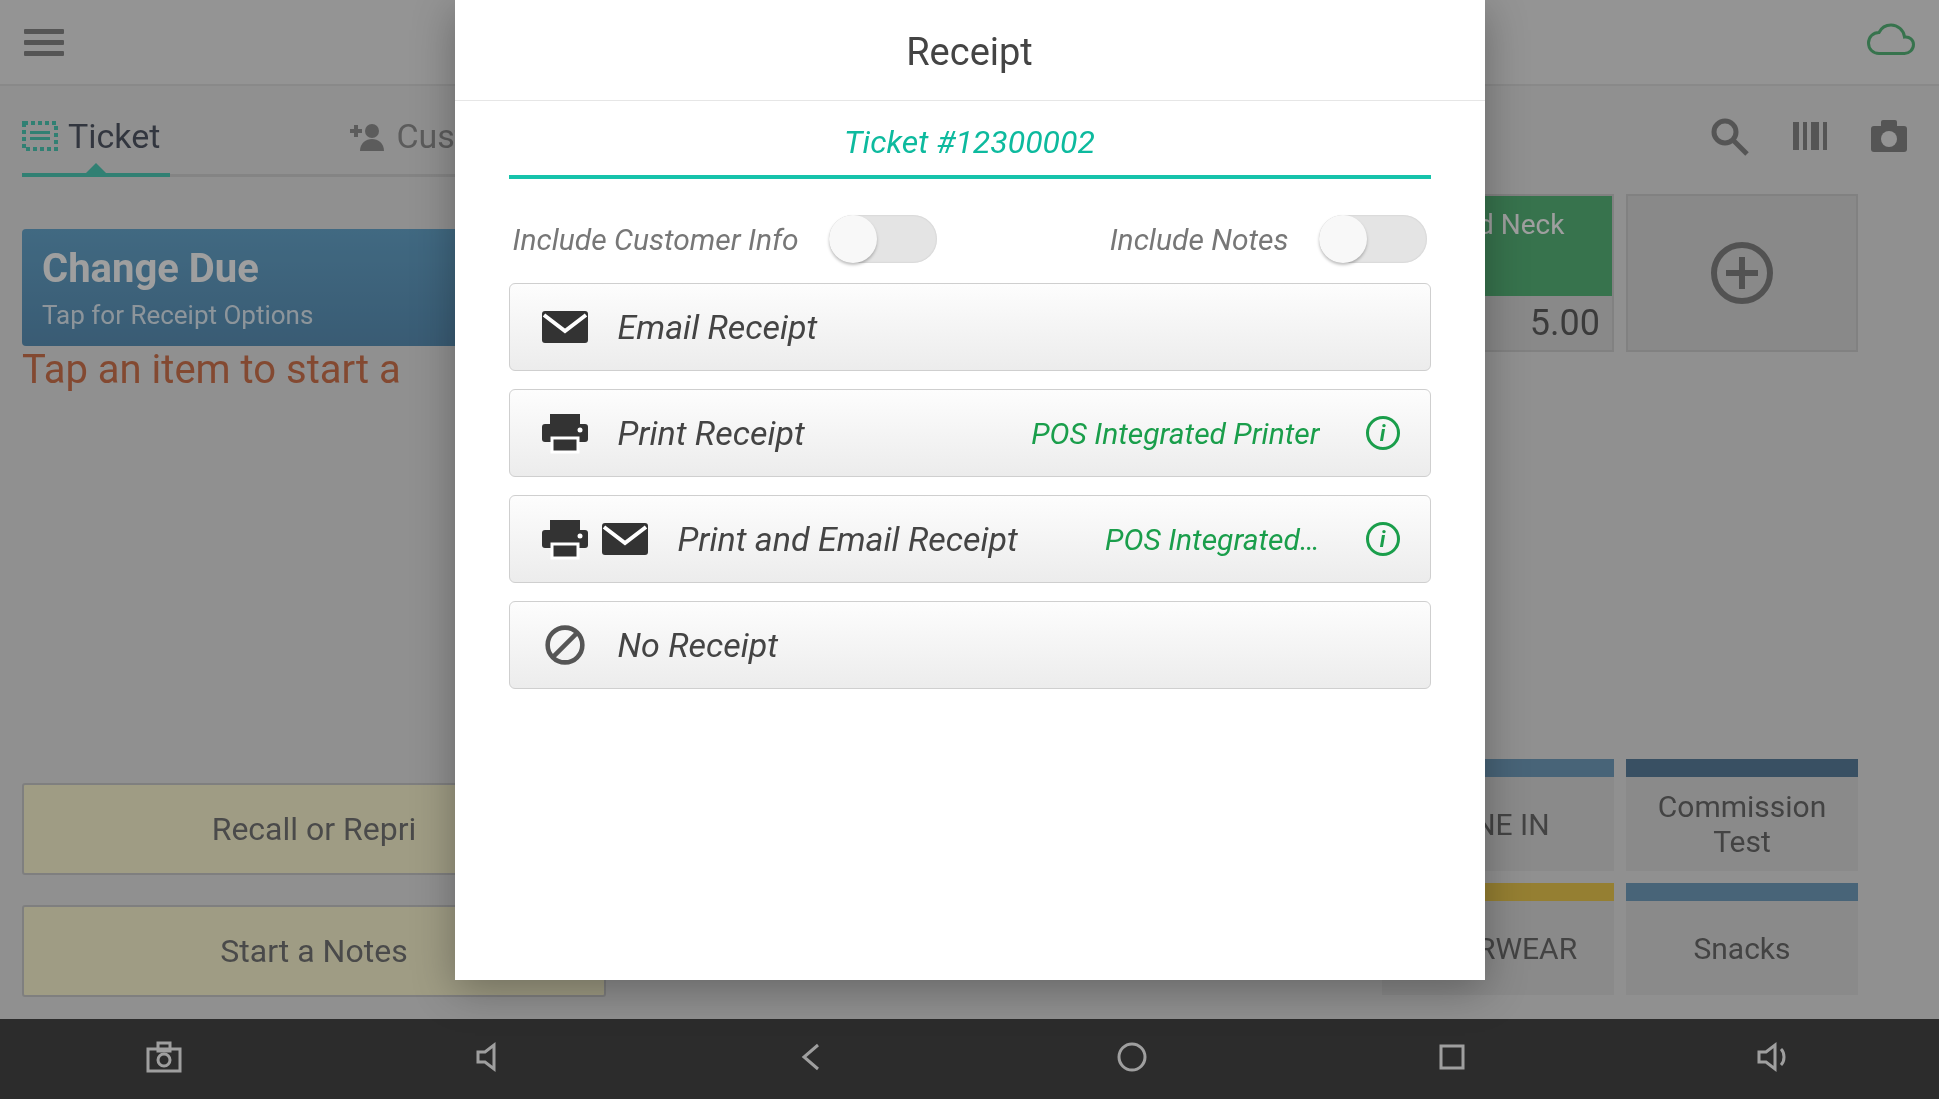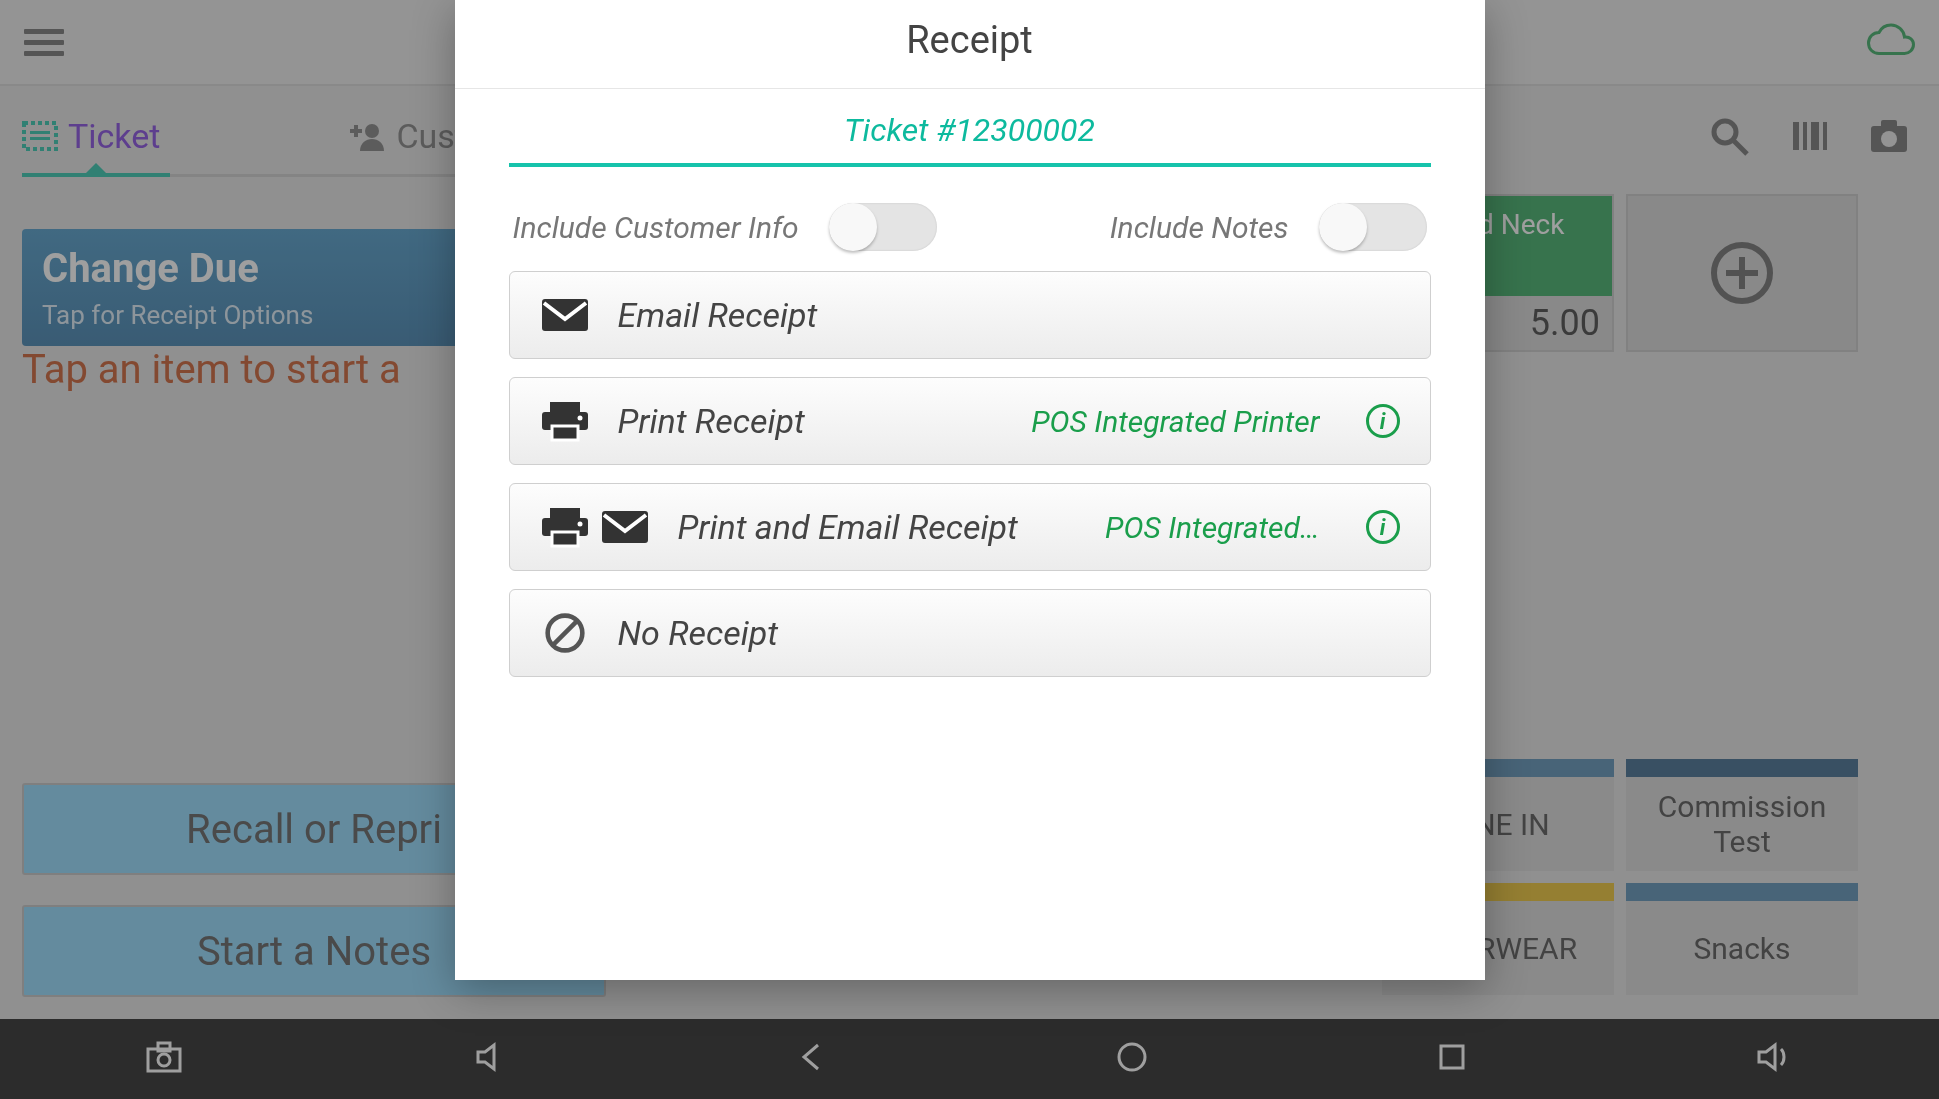--- a/index.html
+++ b/index.html
@@ -22,21 +22,21 @@
   .cloud-icon svg { width: 48px; height: 36px; }
 
   .content {
     flex: 1; display: grid;
     grid-template-columns: 628px 1fr;
   }
 
   .left-pane { padding: 10px 22px 22px 22px; display: flex; flex-direction: column; }
   .tabs-row { display: flex; gap: 180px; border-bottom: 3px solid #c4c4c4; }
   .tab { display: flex; align-items: center; gap: 10px; padding: 20px 10px 18px 0; font-size: 34px; color: #6b6b6b; position: relative;}
-  .tab.active { color: #6d28d9; }
+  .tab.active { color: #0f172a; }
   .tab.active::after {
     content: ""; position: absolute; left: 0; right: 0; bottom: -3px;
     height: 4px; background: #0dba9e;
   }
   .tab.active::before {
     content: ""; position: absolute; bottom: -3px; left: 50%; transform: translateX(-50%);
     width: 0; height: 0; border-left: 14px solid transparent; border-right: 14px solid transparent;
     border-bottom: 14px solid #0dba9e;
   }
   .tab svg { width: 36px; height: 30px; }
@@ -45,23 +45,23 @@
     margin-top: 52px; background: linear-gradient(#2f88be,#1e6aa0);
     color: #fff; padding: 16px 20px; border-radius: 4px;
     display: flex; flex-direction: column;
   }
   .change-due .title { font-size: 40px; font-weight: 700; display:flex; justify-content:space-between;}
   .change-due .sub { font-size: 26px; margin-top: 8px; color: #d7e9f5; }
 
   .tap-hint { font-size: 40px; color: #c2410c; }
 
   .big-btn {
-    height: 92px; border: 2px solid #b9b9b9; background: #7dd3fc;
+    height: 92px; border: 2px solid #b9b9b9; background: #fef9c3;
     display: flex; align-items: center; justify-content: center;
-    font-size: 40px; color: #444; border-radius: 3px; margin-top: 30px;
+    font-size: 32px; color: #444; border-radius: 3px; margin-top: 30px;
   }
   .spacer { flex: 1; }
 
   .right-pane { position: relative; padding: 12px 22px; }
   .right-header { display: flex; justify-content: flex-end; gap: 40px; padding: 18px 8px 34px; }
   .right-header svg { width: 40px; height: 40px; fill: #5c5c5c; }
 
   .products { display: grid; grid-template-columns: repeat(5, 232px); gap: 12px; }
   .prod-card {
     height: 158px; background: #cfcfcf; border: 2px solid #bcbcbc;
@@ -84,21 +84,21 @@
   }
   .navbar svg { fill: #fff; }
 
   
   .overlay { position:absolute; inset:0; background: rgba(80,80,80,0.55); display:flex; justify-content:center; align-items:flex-start; }
   .modal {
     width: 1030px; background:#fff; margin-top:0;
     box-shadow: 0 10px 40px rgba(0,0,0,0.3);
     min-height: 980px;
   }
-  .modal-title { text-align:center; font-size:38px; color:#444; padding:18px 0 26px; border-bottom:1px solid #e6e6e6; font-weight:400;}
+  .modal-title { text-align:center; font-size:38px; color:#444; padding:30px 0 26px; border-bottom:1px solid #e6e6e6; font-weight:400;}
   .modal-body { padding: 0 54px 40px; font-style: italic; }
   .ticket-tab { text-align:center; color:#0dba9e; font-size:32px; padding:22px 0 14px; border-bottom:4px solid #16c3ab; margin-bottom:36px;}
   .toggle-row { display:flex; justify-content:space-between; margin-bottom:20px; padding: 0 4px;}
   .toggle { display:flex; align-items:center; gap:30px;}
   .toggle-label { font-size:30px; color:#777; }
   .switch { width:108px; height:48px; border-radius:24px; background:#e4e4e4; position:relative; box-shadow: inset 0 0 2px rgba(0,0,0,0.15);}
   .switch::after { content:""; position:absolute; width:48px; height:48px; border-radius:50%; background:#f8f8f8;
     left:0; top:0; box-shadow: 0 2px 3px rgba(0,0,0,0.25); }
 
   .option-btn {

